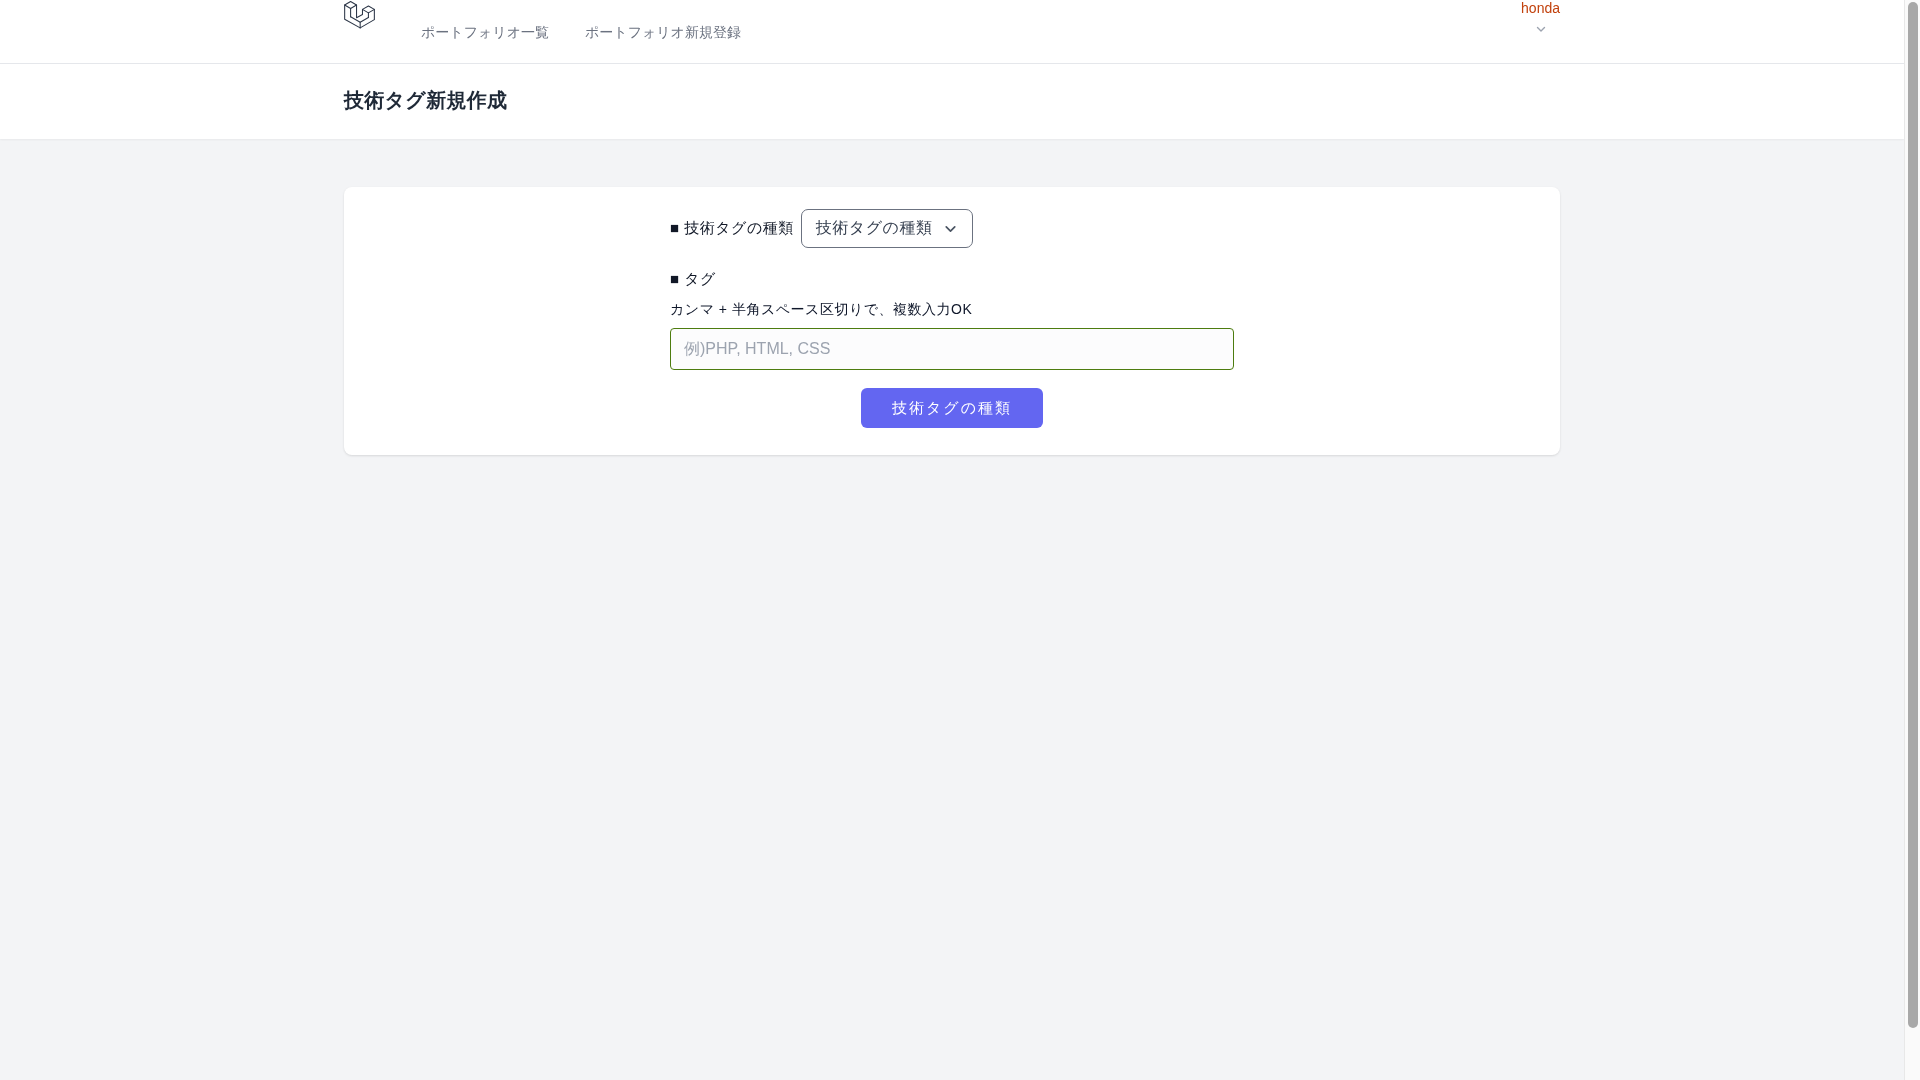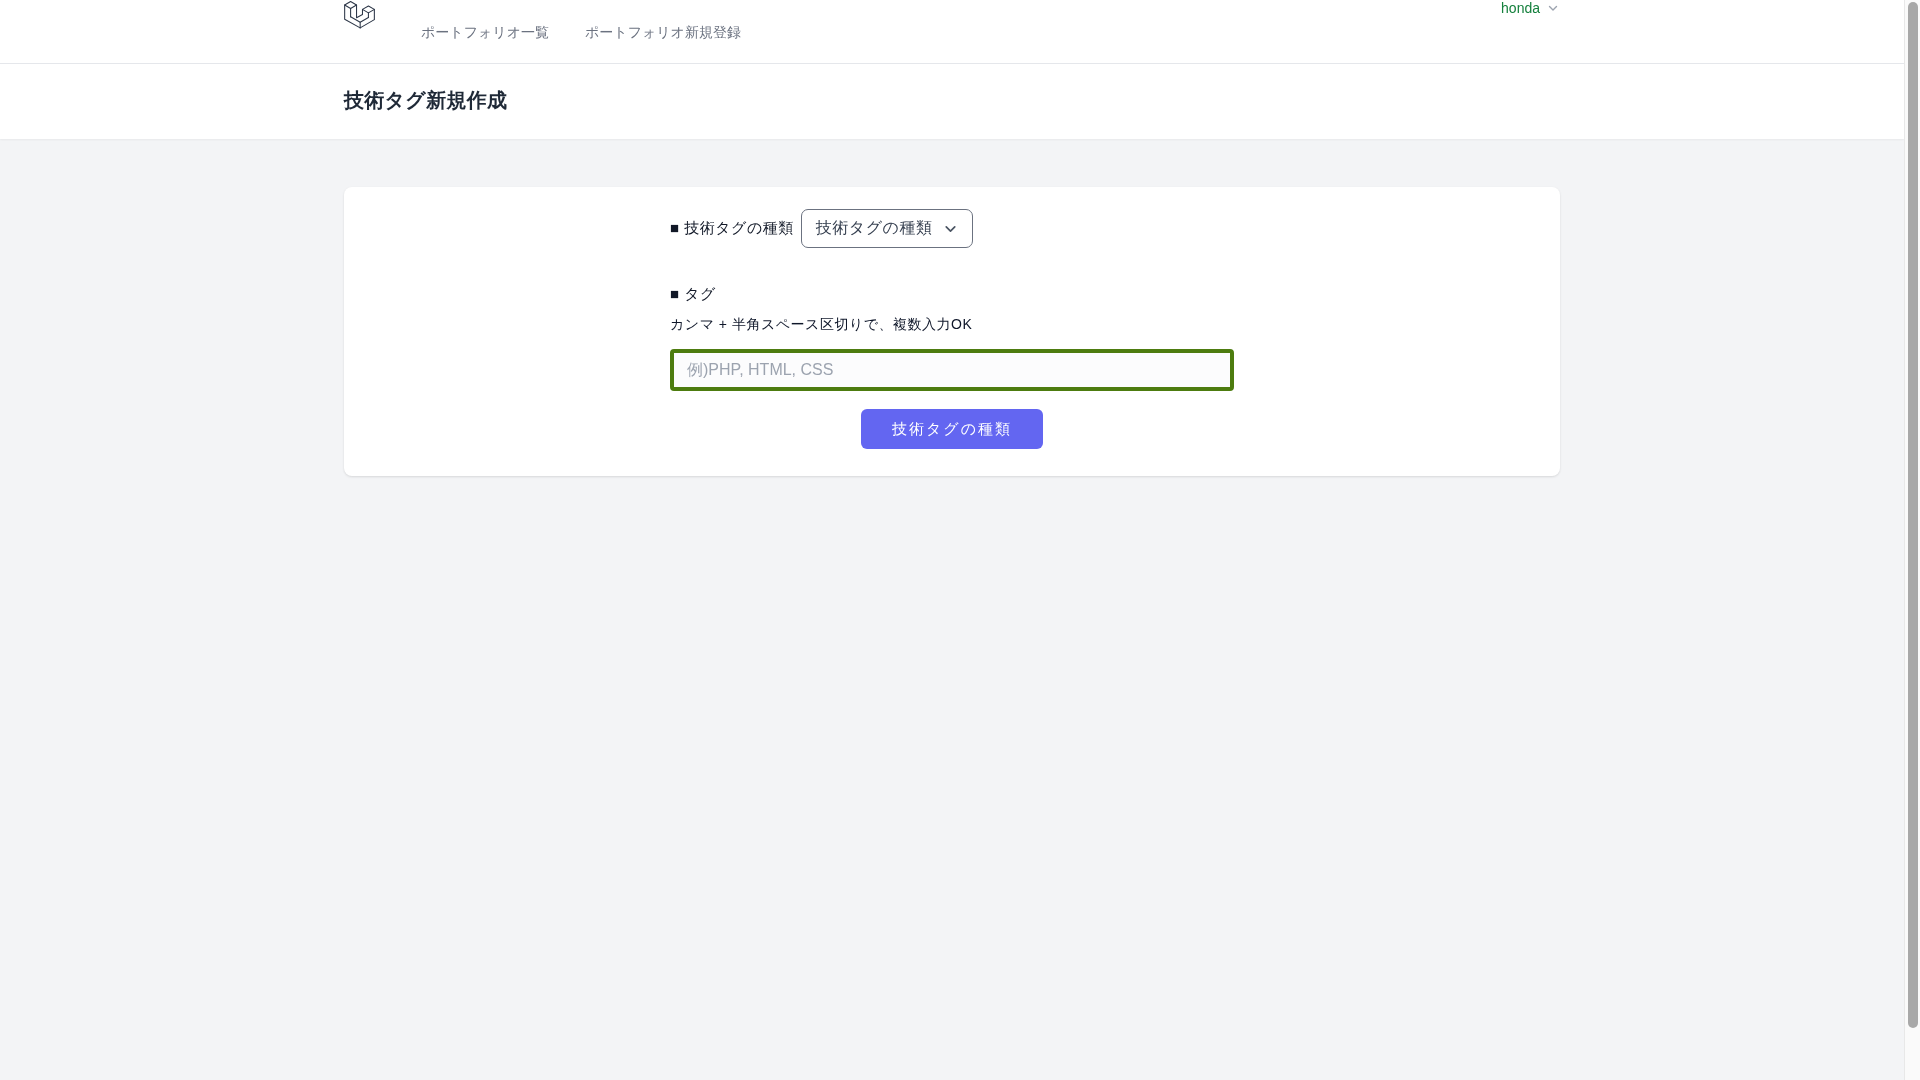--- a/index.html
+++ b/index.html
@@ -25,22 +25,22 @@
   .logo-link { display:flex; align-items:center; text-decoration:none; }
   .nav-links { display:flex; gap:36px; margin-left:44px; }
   .nav-link {
     color:#6b7280; font-size:14px; font-weight:500;
     text-decoration:none; line-height:64px; white-space:nowrap;
     cursor:pointer;
   }
   .nav-spacer { flex:1; }
   .nav-user {
     display:flex; align-items:center; gap:6px;
-    color:#15803d; font-size:14px; font-weight:500;
-    cursor:pointer; white-space:nowrap;
+    color:#c2410c; font-size:14px; font-weight:500;
+    cursor:pointer; white-space:nowrap;flex-direction:column;
   }
 
   
   header.page-header {
     background:#ffffff;
     padding:22px 0 25px 0;
     box-shadow:0 1px 2px rgba(0,0,0,0.05);
   }
   .header-inner { width:1216px; margin:0 auto; }
   h2.page-title {
@@ -67,29 +67,29 @@
   }
   .select-box {
     margin-left:7px;
     display:inline-flex; align-items:center; gap:10px;
     border:1px solid #6b7280; border-radius:7px;
     background:#ffffff;
     padding:8px 13px 8px 14px;
     font-size:16px; color:#374151;
     cursor:pointer; letter-spacing:0.5px;
   }
-  .tag-label-row { margin-top:37px; }
+  .tag-label-row { margin-top:22px; }
   .hint {
     margin-top:12px;
     font-size:14px; color:#0f172a; letter-spacing:0.5px;
   }
   .tag-input {
-    margin-top:15px;
+    margin-top:9px;
     width:564px; height:42px;
-    border:4px solid #4d7c0f; border-radius:4px;
+    border:1px solid #4d7c0f; border-radius:4px;
     background:#fcfcfd;
     padding:0 13px;
     font-size:16px; color:#374151;
     font-family:"Liberation Sans","DejaVu Sans",sans-serif;
     outline:none;
   }
   .tag-input::placeholder { color:#9ca3af; opacity:1; }
   .btn-row { margin-top:18px; text-align:center; }
   .submit-btn {
     display:inline-block;

